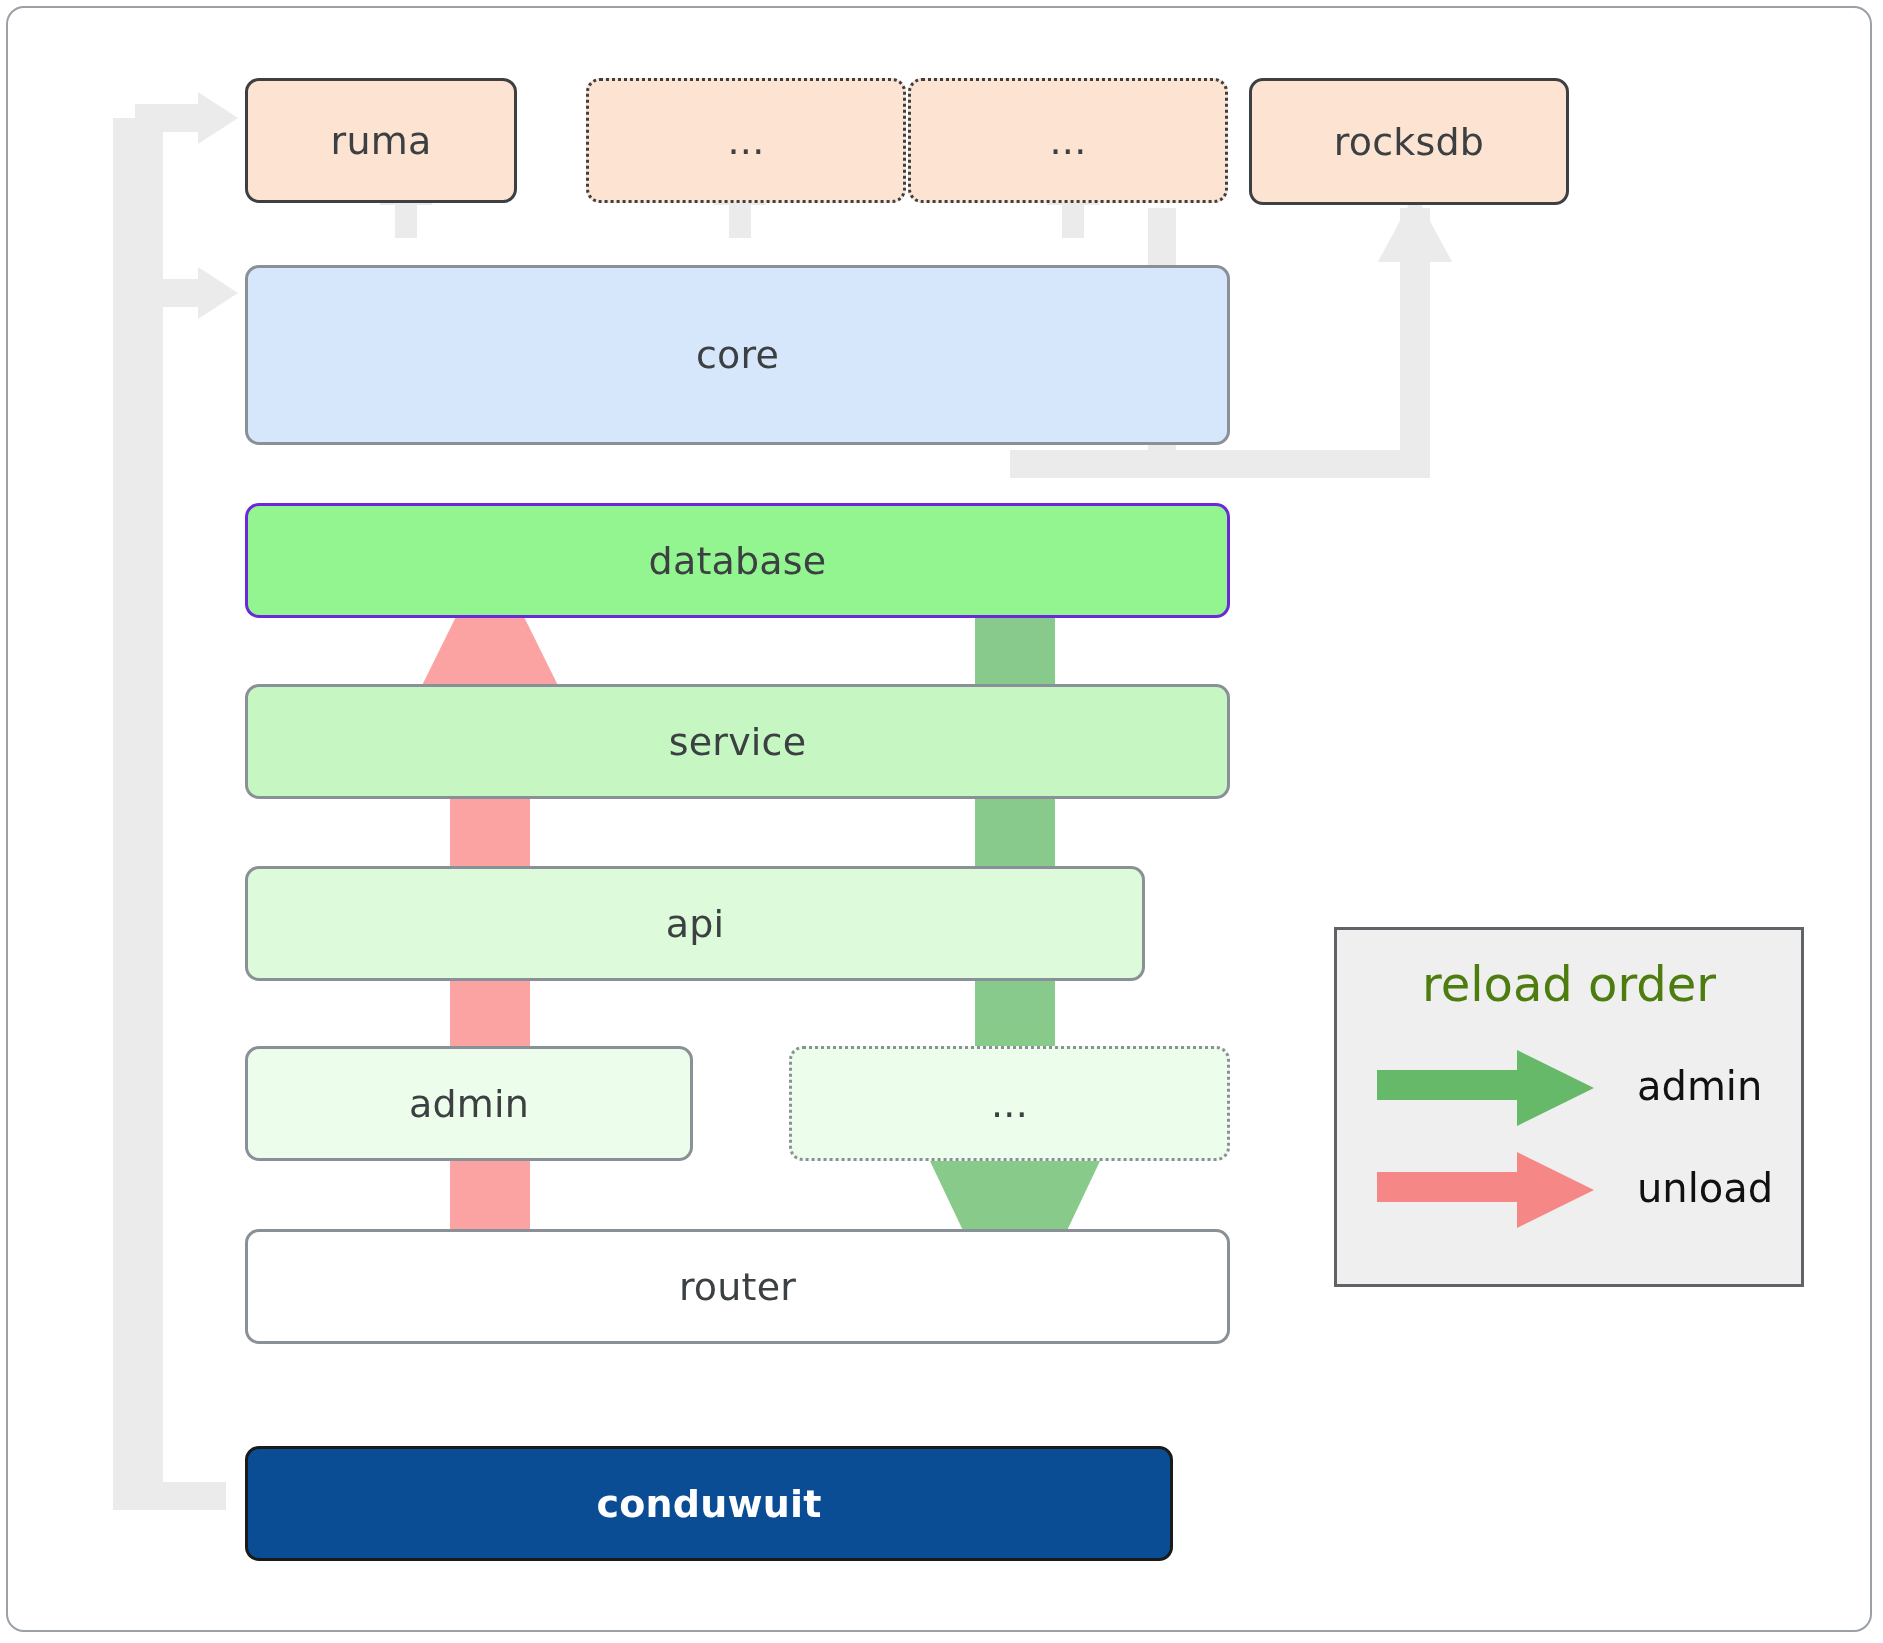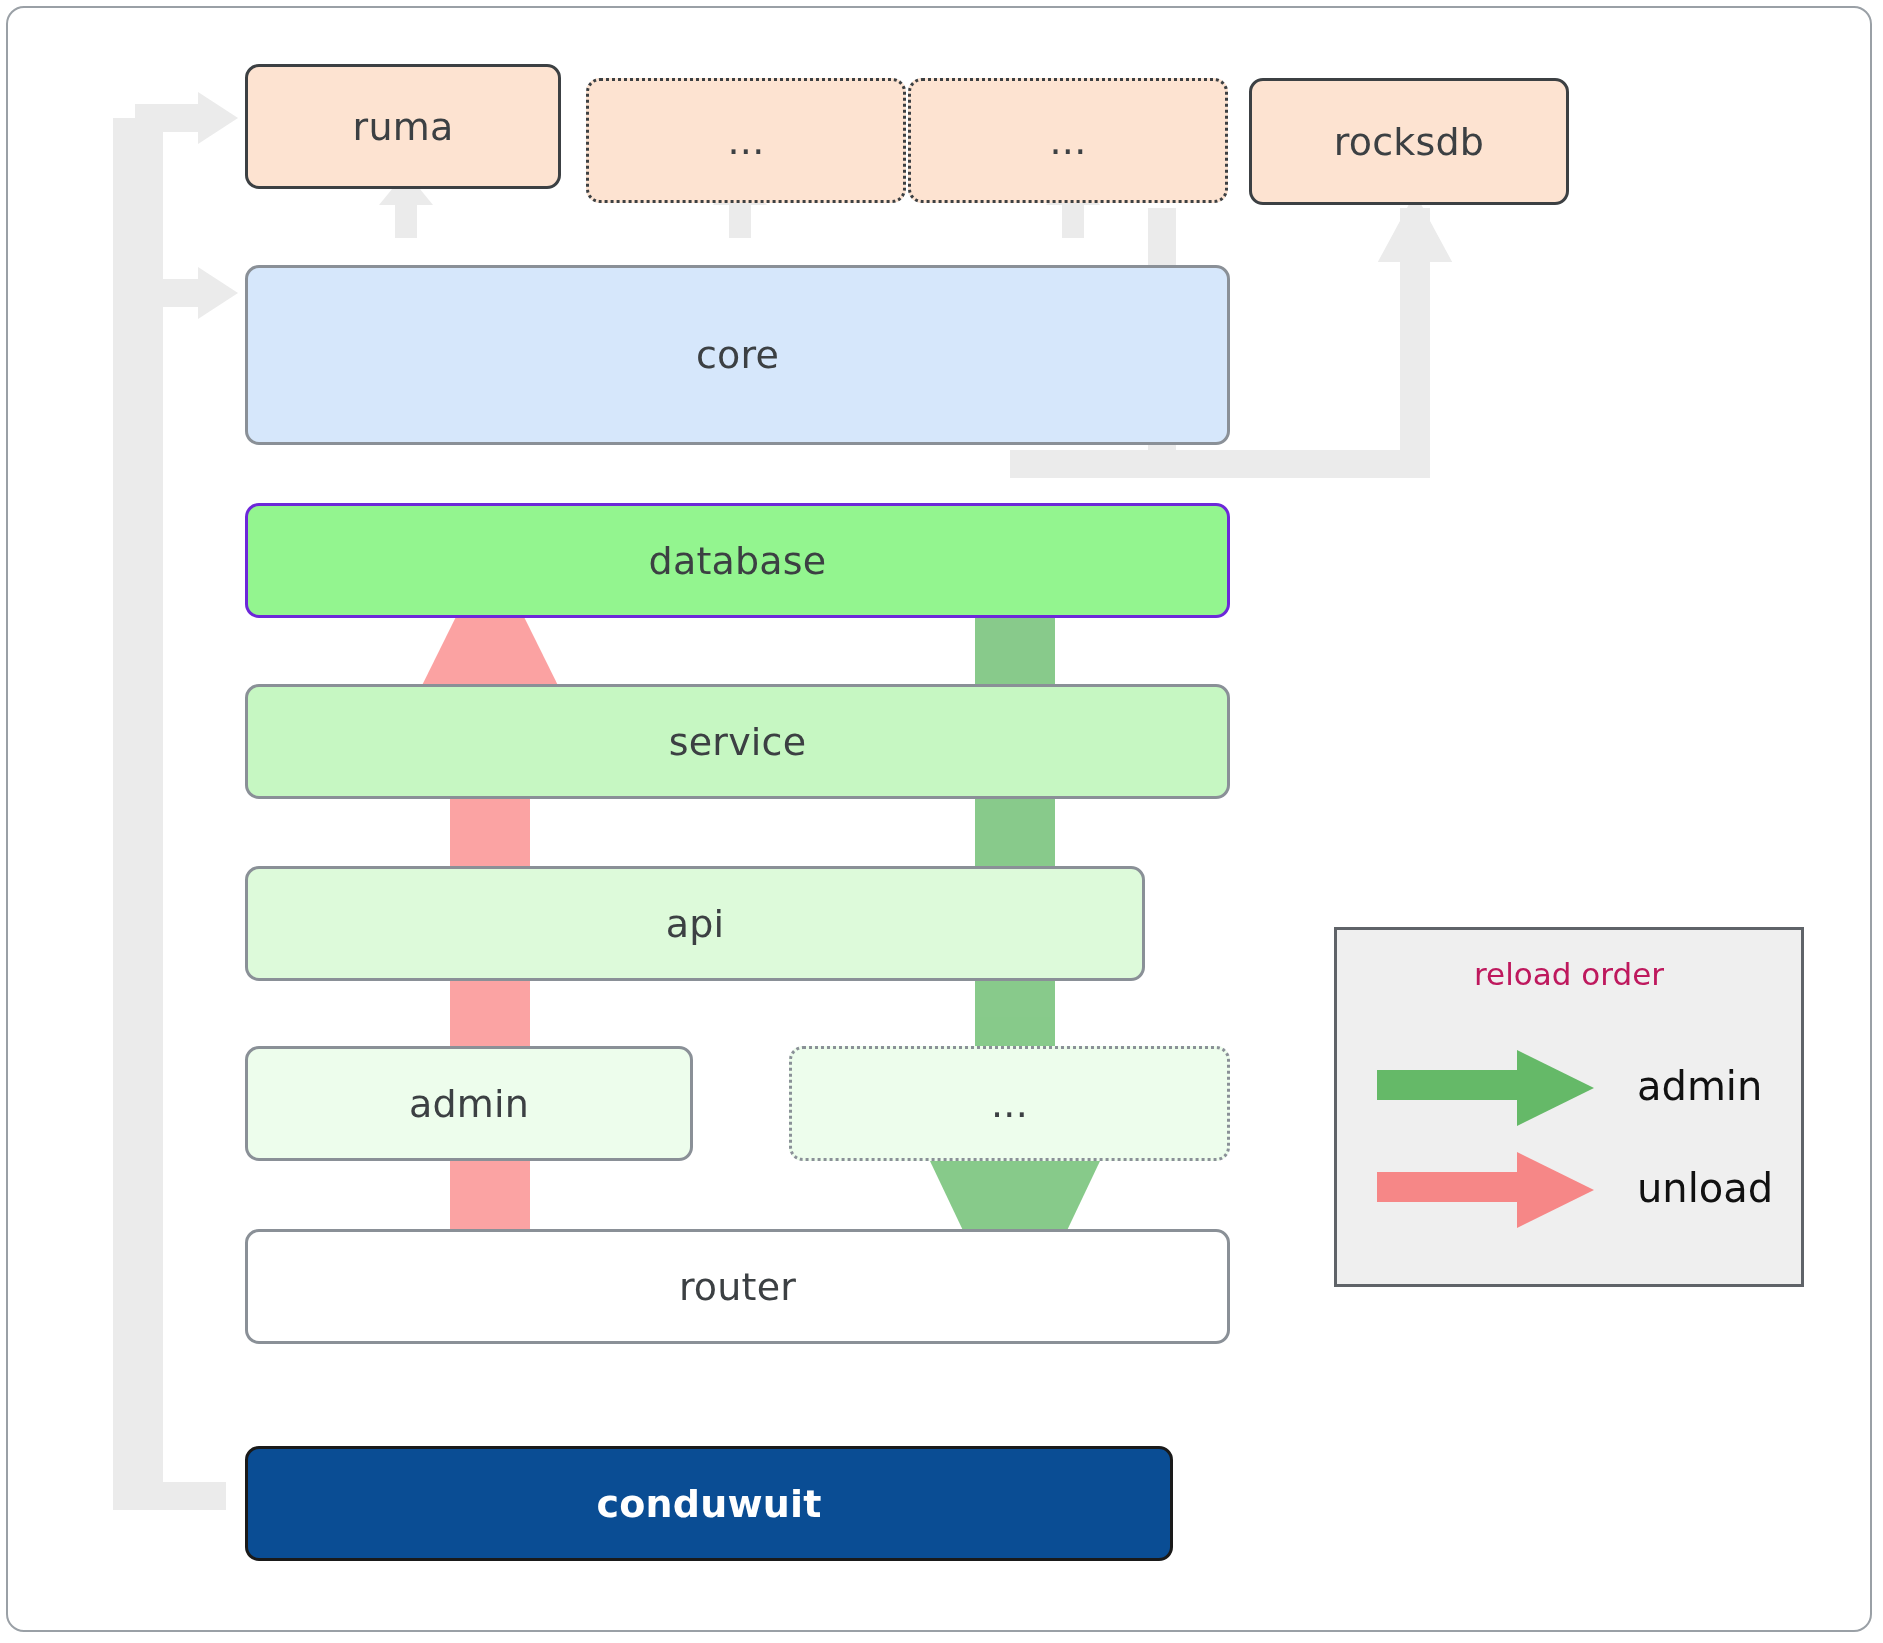--- a/index.html
+++ b/index.html
@@ -37,21 +37,21 @@
   .gbar{position:absolute;background:#ebebeb;}
 
   svg.overlay{position:absolute;left:0;top:0;width:1883px;height:1643px;pointer-events:none;}
 
   
   .legend{
     position:absolute;background:#efefef;border:3px solid #5f6368;box-sizing:border-box;
   }
   .legend-title{
     position:absolute;width:100%;text-align:center;top:26px;
-    font-size:31px;color:#be185d;
+    font-size:48px;color:#4d7c0f;
   }
   .legend-label{position:absolute;font-size:40px;color:#111;}
 </style>
 </head>
 <body>
 
 <div id="root">
   <div class="card"></div>
 
   <div class="gbar" style="left:113px;top:118px;width:28px;height:1392px;"></div>
@@ -89,21 +89,21 @@
       <rect x="450" y="640" width="80" height="680" fill="#f96a6a"></rect>
       <polygon points="395,740 585,740 490,548" fill="#f96a6a"></polygon>
     </g>
 
     <g opacity="0.62">
       <rect x="975" y="568" width="80" height="640" fill="#3faa43"></rect>
       <polygon points="920,1140 1110,1140 1015,1340" fill="#3faa43"></polygon>
     </g>
   </svg>
 
-  <div class="node orange" style="left:245px;top:64px;width:316px;height:125px;">
+  <div class="node orange" style="left:245px;top:78px;width:272px;height:125px;">
     <span class="lbl">ruma</span>
   </div>
 
   <div class="node orange dotted" style="left:586px;top:78px;width:320px;height:125px;">
     <span class="lbl">...</span>
   </div>
 
   <div class="node orange dotted" style="left:908px;top:78px;width:320px;height:125px;">
     <span class="lbl">...</span>
   </div>

